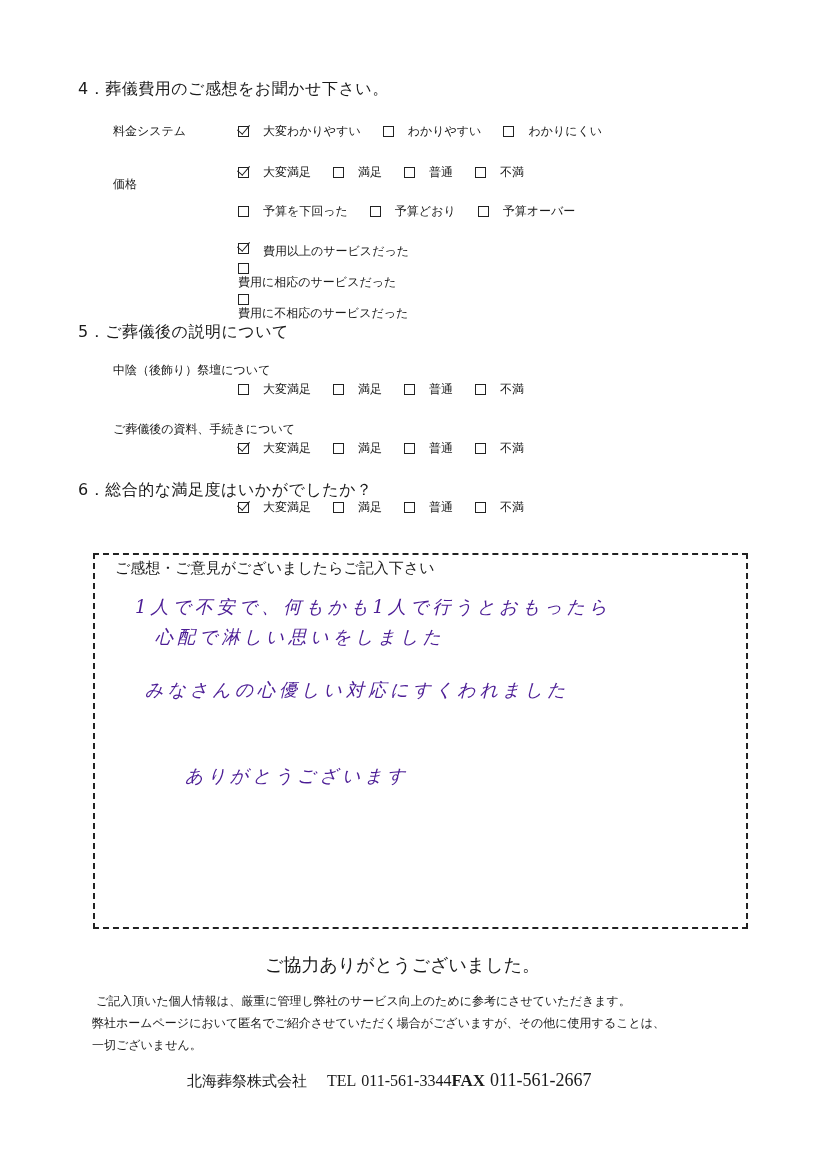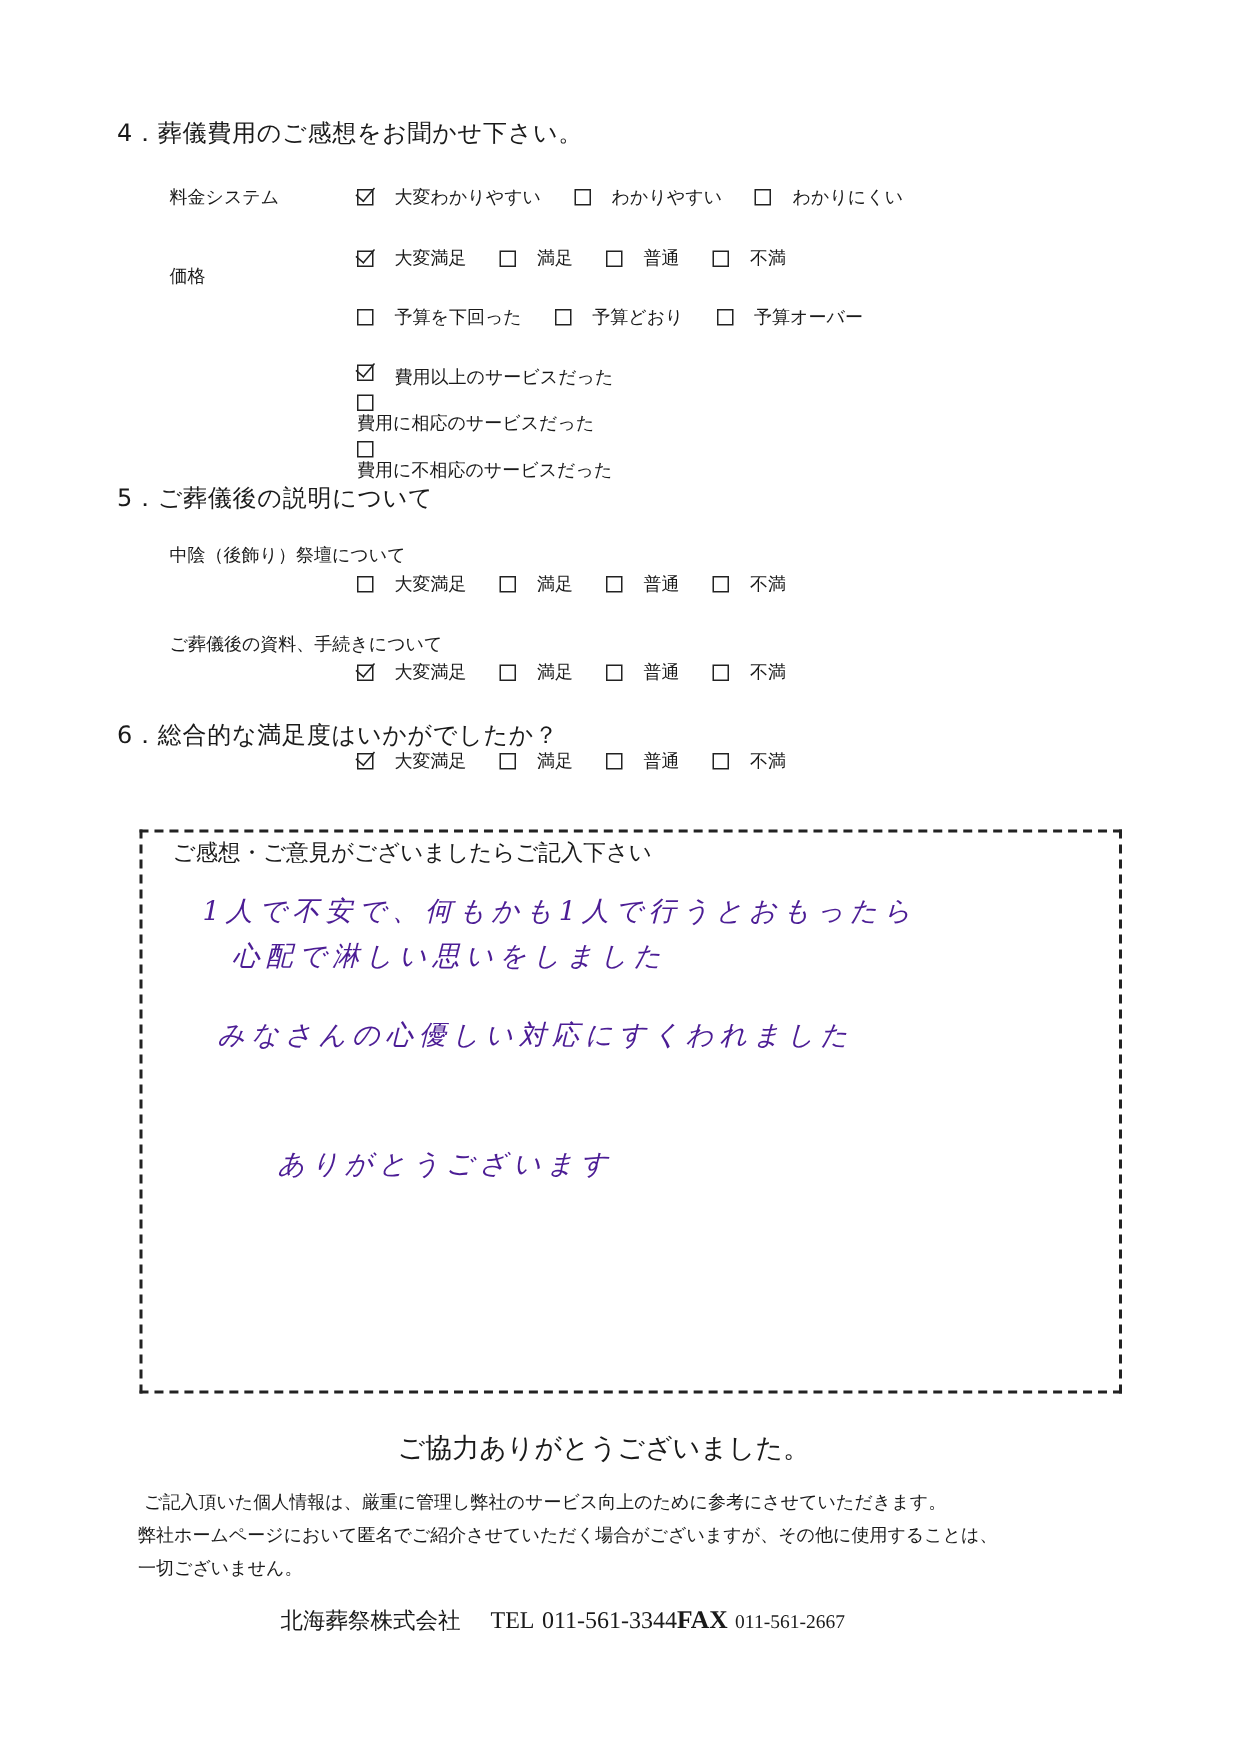--- a/index.html
+++ b/index.html
@@ -180,14 +180,14 @@
 
 <div class="abs notice" style="left:96px; top:990px;">ご記入頂いた個人情報は、厳重に管理し弊社のサービス向上のために参考にさせていただきます。</div>
 <div class="abs notice" style="left:92px; top:1012px;">弊社ホームページにおいて匿名でご紹介させていただく場合がございますが、その他に使用することは、</div>
 <div class="abs notice" style="left:92px; top:1034px;">一切ございません。</div>
 
 <div class="abs" style="left:187px; top:1070px; display:flex; align-items:baseline;">
   <span class="company">北海葬祭株式会社</span>
   <span class="tel" style="margin-left:20px;">TEL</span>
   <span class="tel" style="margin-left:5px;">011-561-3344</span>
   <span class="fax-label" style="">FAX</span>
-  <span class="tel" style="margin-left:5px; font-size:13px;">011-561-2667</span>
+  <span class="tel" style="margin-left:5px; font-size:18px;">011-561-2667</span>
 </div>
 
 </body></html>

